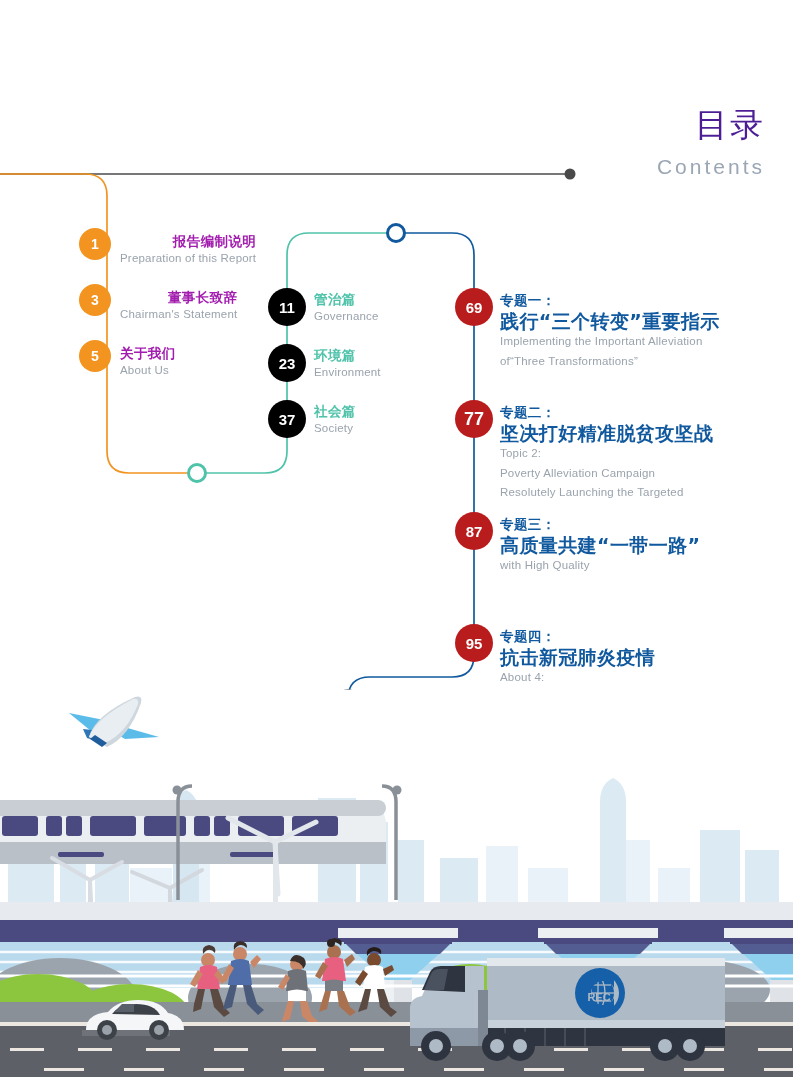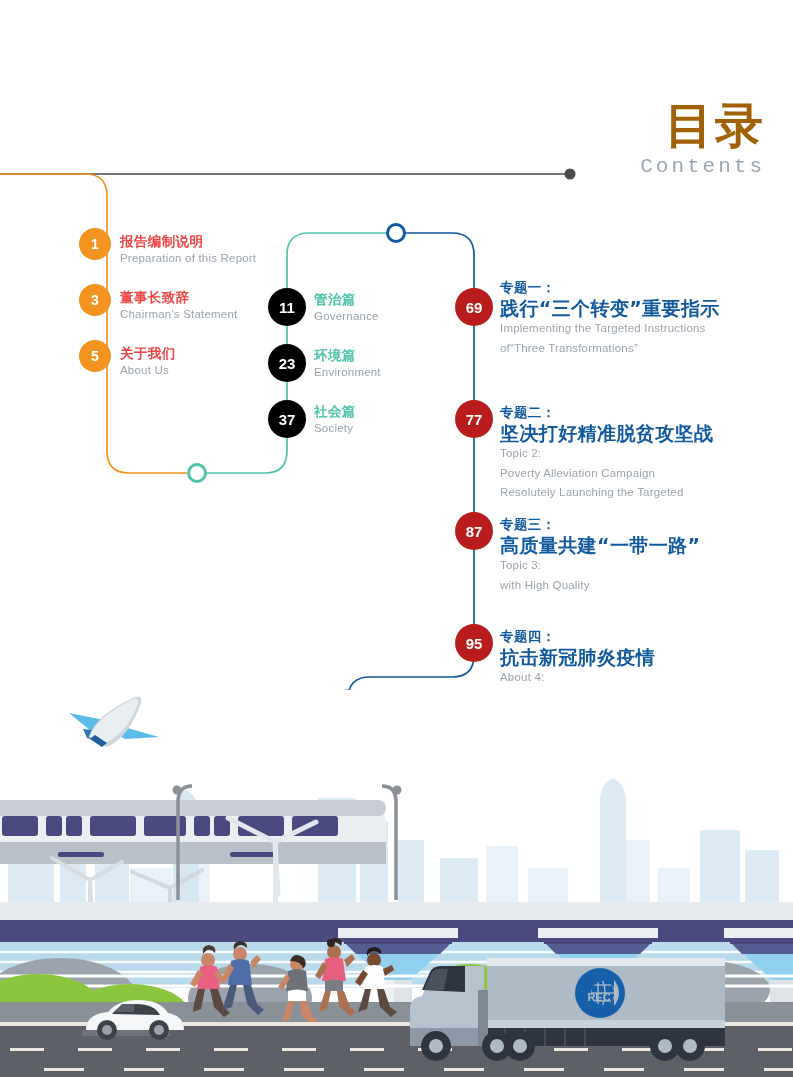--- a/index.html
+++ b/index.html
@@ -9,25 +9,25 @@
     font-family:"Liberation Sans","DejaVu Sans",sans-serif;
     overflow:hidden;
     position:relative;
   }
   #page{position:absolute;left:0;top:0;width:793px;height:1077px;overflow:hidden;background:#fff;}
 
   
   .heading{position:absolute;right:28px;top:98px;text-align:right;}
   .heading .cn{
     font-family:"DejaVu Sans","Liberation Sans",sans-serif;
-    font-size:48px;line-height:54px;font-weight:700;color:#a16207;letter-spacing:2px;
+    font-size:33px;line-height:54px;font-weight:400;color:#4c1d95;letter-spacing:2px;
   }
   .heading .en{
     font-size:21px;line-height:26px;color:#9aa6b4;letter-spacing:3px;margin-top:2px;
-    font-family:Liberation Mono, monospace;
+    font-family:Liberation Sans, sans-serif;
   }
 
   
   #paths{position:absolute;left:0;top:0;width:793px;height:1077px;}
 
   
   .node{position:absolute;}
   .bubble{
     position:absolute;border-radius:50%;
     display:flex;align-items:center;justify-content:center;
@@ -38,21 +38,21 @@
   .bub-orange{background:#F2941F;}
   .bub-teal{background:#000000;}
   .bub-blue{background:#b91c1c;}
   .bub-gray{background:#8E9AA6;}
 
   .txt{position:absolute;}
   .t-cn{font-size:13.5px;line-height:18px;font-weight:700;white-space:nowrap;
         font-family:"DejaVu Sans","Liberation Sans",sans-serif;letter-spacing:.4px;}
   .t-en{font-size:11.5px;line-height:17px;color:#9aa3ad;white-space:nowrap;
         font-family:"Liberation Sans",sans-serif;letter-spacing:.2px;}
-  .cn-orange{color:#ef4444;}
+  .cn-orange{color:#a21caf;text-align:right;}
   .cn-teal{color:#4FC3AA;}
   .cn-blue{color:#11599E;}
   .cn-gray{color:#8b95a0;}
 
   .topic .t-cn{font-size:13.5px;line-height:19px;}
   .topic .t-cn.big{font-size:19px;line-height:22px;}
   .topic .t-en{font-size:11.5px;line-height:19.5px;}
 
   
   #illus{position:absolute;left:0;top:690px;width:793px;height:387px;}
@@ -137,45 +137,44 @@
       <div class="t-cn cn-teal">社会篇</div>
       <div class="t-en">Society</div>
     </div>
   </div>
 
   <div class="node topic">
 
     <div class="bubble bub-blue" style="left:455px;top:288px;width:38px;height:38px;font-size:15px;">
       <span>69</span>
     </div>
-    <div class="txt" style="left:500px;top:278px;">
+    <div class="txt" style="left:500px;top:291px;">
       <div class="t-cn cn-blue">专题一：</div>
       <div class="t-cn cn-blue big">践行“三个转变”重要指示</div>
-      <div class="t-en">Implementing the Targeted Instructions</div>
+      <div class="t-en">Implementing the Important Alleviation</div>
       <div class="t-en">of“Three Transformations”</div>
     </div>
 
-    <div class="bubble bub-blue" style="left:455px;top:400px;width:38px;height:38px;font-size:15px;">
+    <div class="bubble bub-blue" style="left:455px;top:400px;width:38px;height:38px;font-size:18px;">
       <span>77</span>
     </div>
     <div class="txt" style="left:500px;top:403px;">
       <div class="t-cn cn-blue">专题二：</div>
       <div class="t-cn cn-blue big">坚决打好精准脱贫攻坚战</div>
       <div class="t-en">Topic 2:</div>
       <div class="t-en">Poverty Alleviation Campaign</div>
       <div class="t-en">Resolutely Launching the Targeted</div>
     </div>
 
     <div class="bubble bub-blue" style="left:455px;top:512px;width:38px;height:38px;font-size:15px;align-items:center;">
       <span>87</span>
     </div>
     <div class="txt" style="left:500px;top:515px;">
       <div class="t-cn cn-blue">专题三：</div>
       <div class="t-cn cn-blue big">高质量共建“一带一路”</div>
-      <div class="t-en">Topic 3:</div>
       <div class="t-en">with High Quality</div>
     </div>
 
     <div class="bubble bub-blue" style="left:455px;top:624px;width:38px;height:38px;font-size:15px;">
       <span>95</span>
     </div>
     <div class="txt" style="left:500px;top:627px;">
       <div class="t-cn cn-blue">专题四：</div>
       <div class="t-cn cn-blue big">抗击新冠肺炎疫情</div>
       <div class="t-en">About 4:</div>

